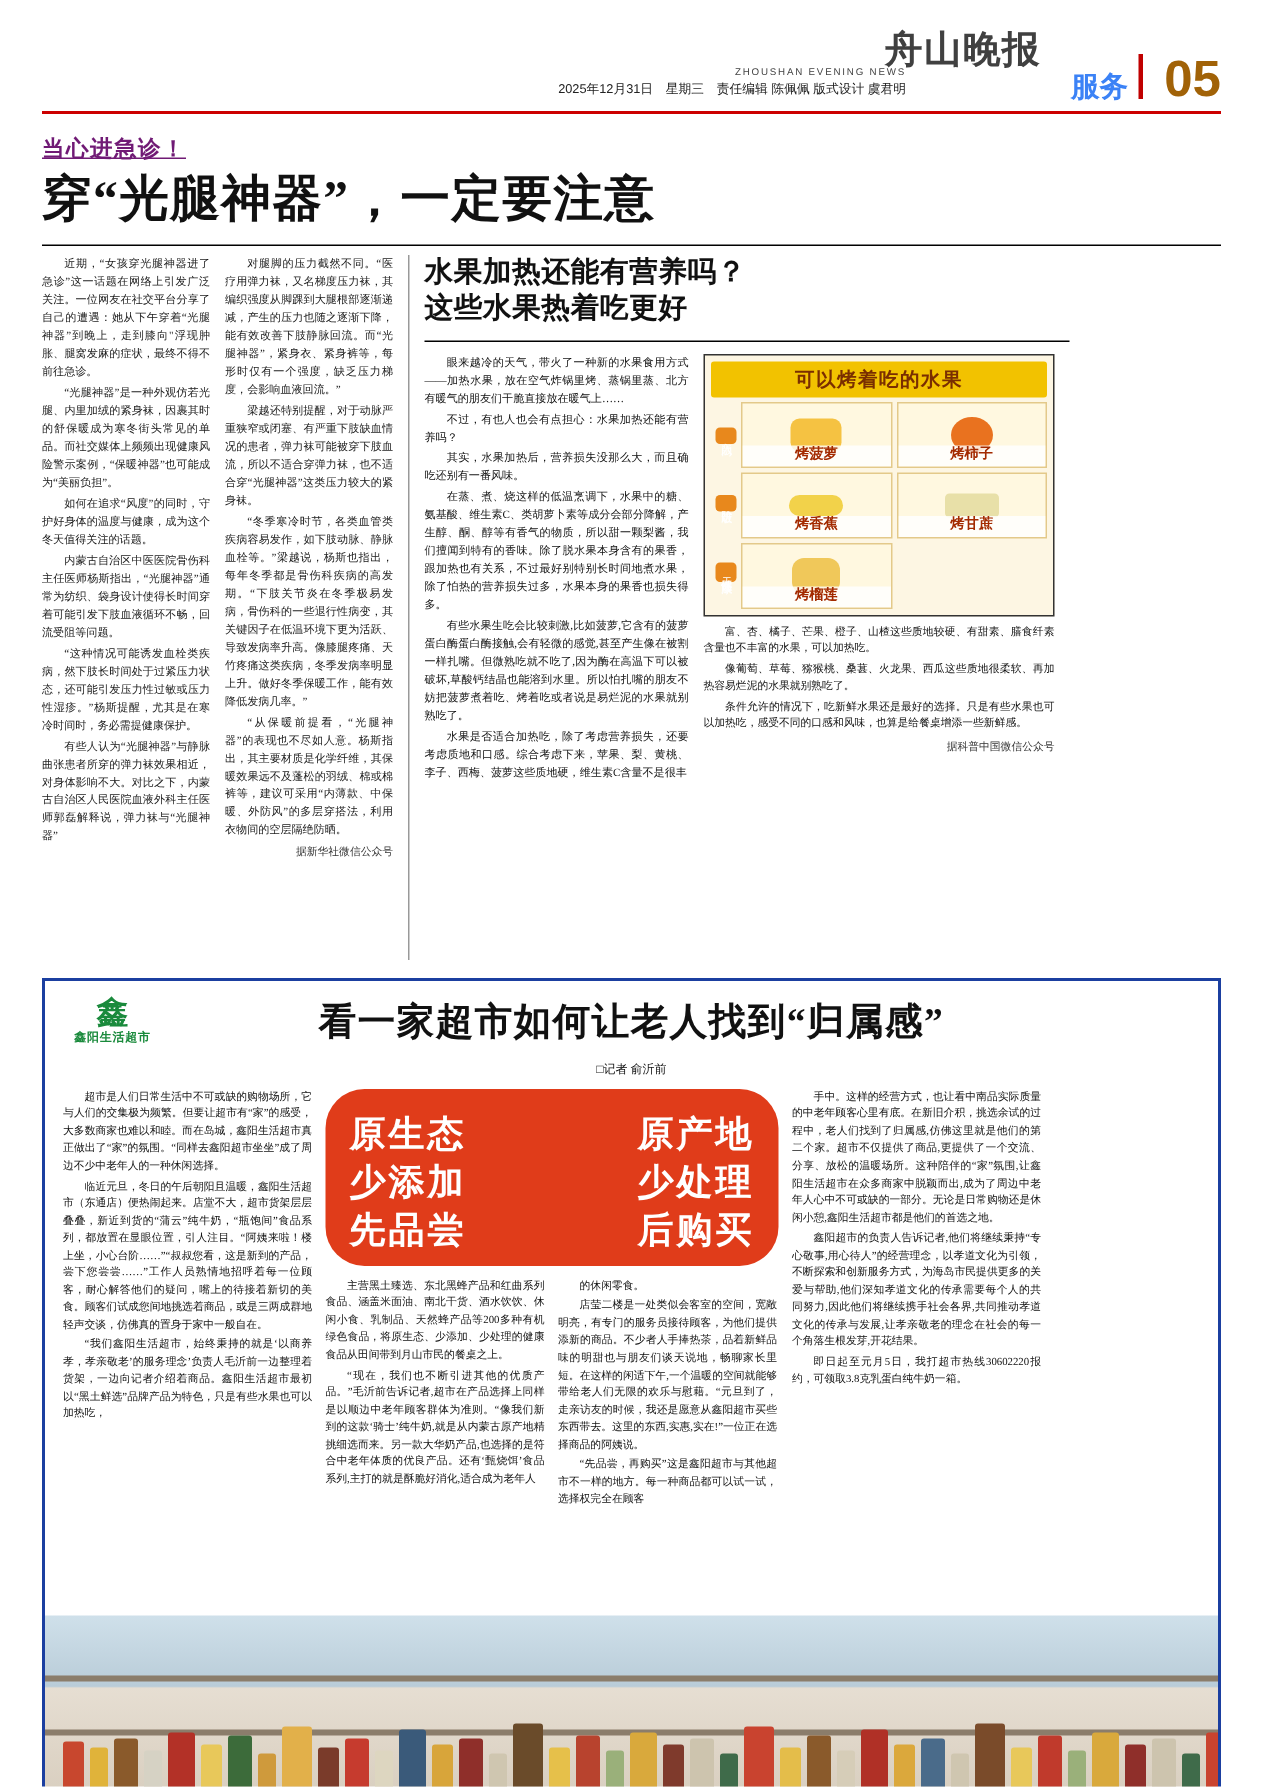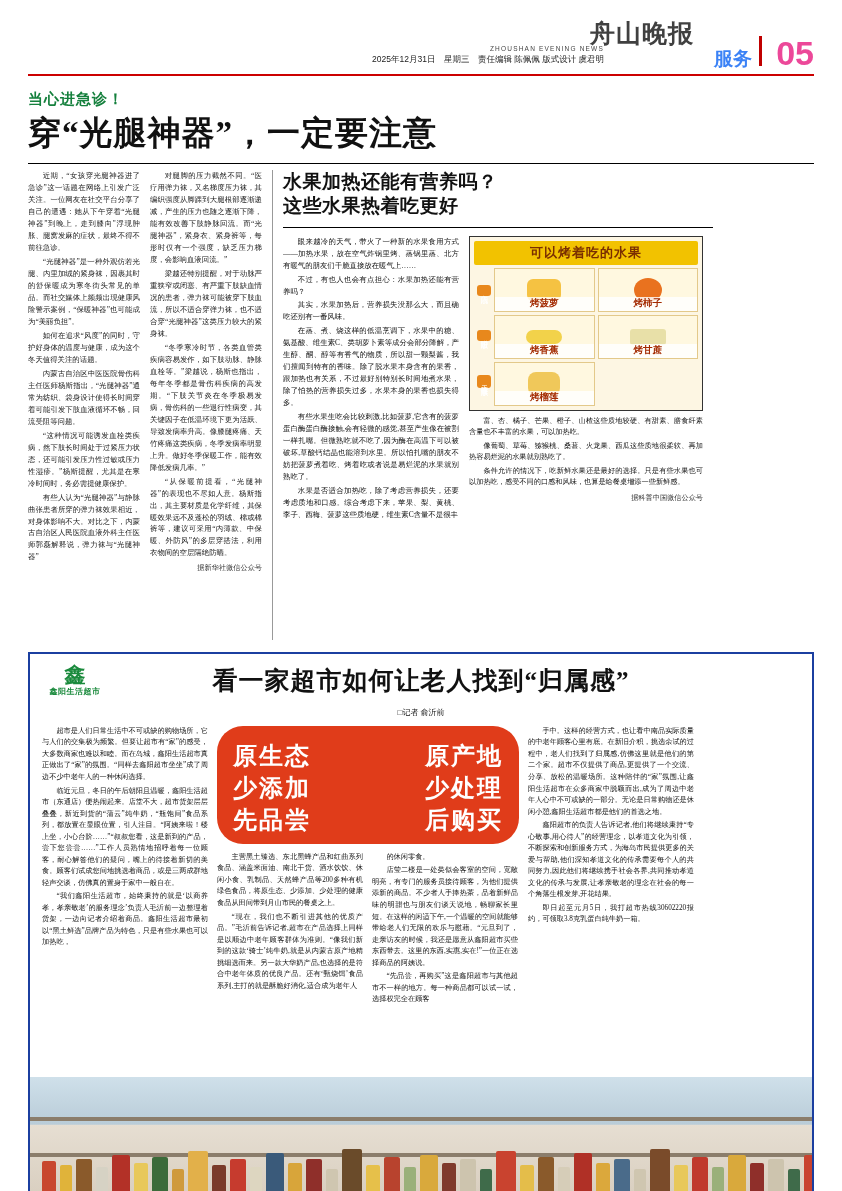--- a/index.html
+++ b/index.html
@@ -77,32 +77,33 @@
     width: 3px;
     height: 30px;
     background: #c00000;
   }
   .mh-pageno {
     position: absolute;
     right: 0px;
     bottom: 4px;
     font-size: 34px;
     font-weight: bold;
-    color: #ec4899;
+    color: #a16207;
     font-family: "Liberation Sans", sans-serif;
     line-height: 1;
   }
 
   
   .kicker {
     margin-top: 14px;
     font-size: 15px;
     font-weight: bold;
-    color: #15803d;
+    color: #701a75;
     letter-spacing: 1px;
+    text-decoration: underline;
   }
   .headline {
     margin-top: 6px;
     font-size: 33px;
     font-weight: bold;
     color: #111;
     letter-spacing: 1px;
     line-height: 1.15;
   }
   .hl-rule {

